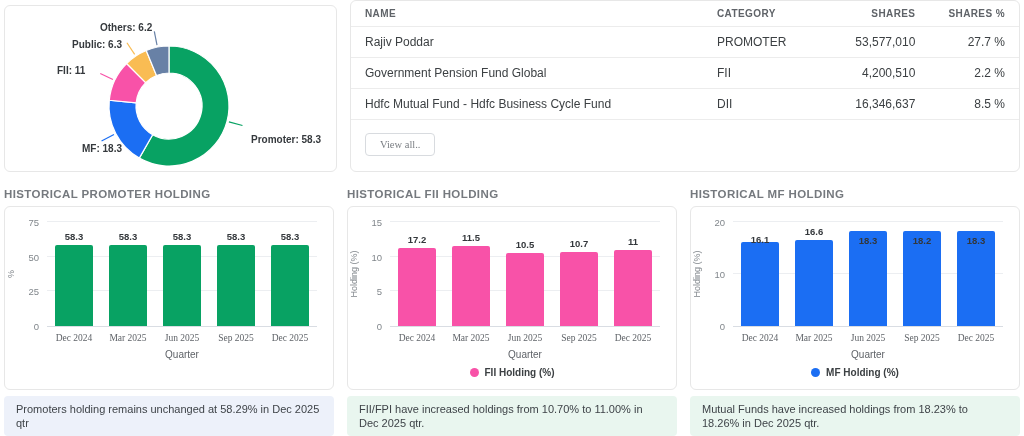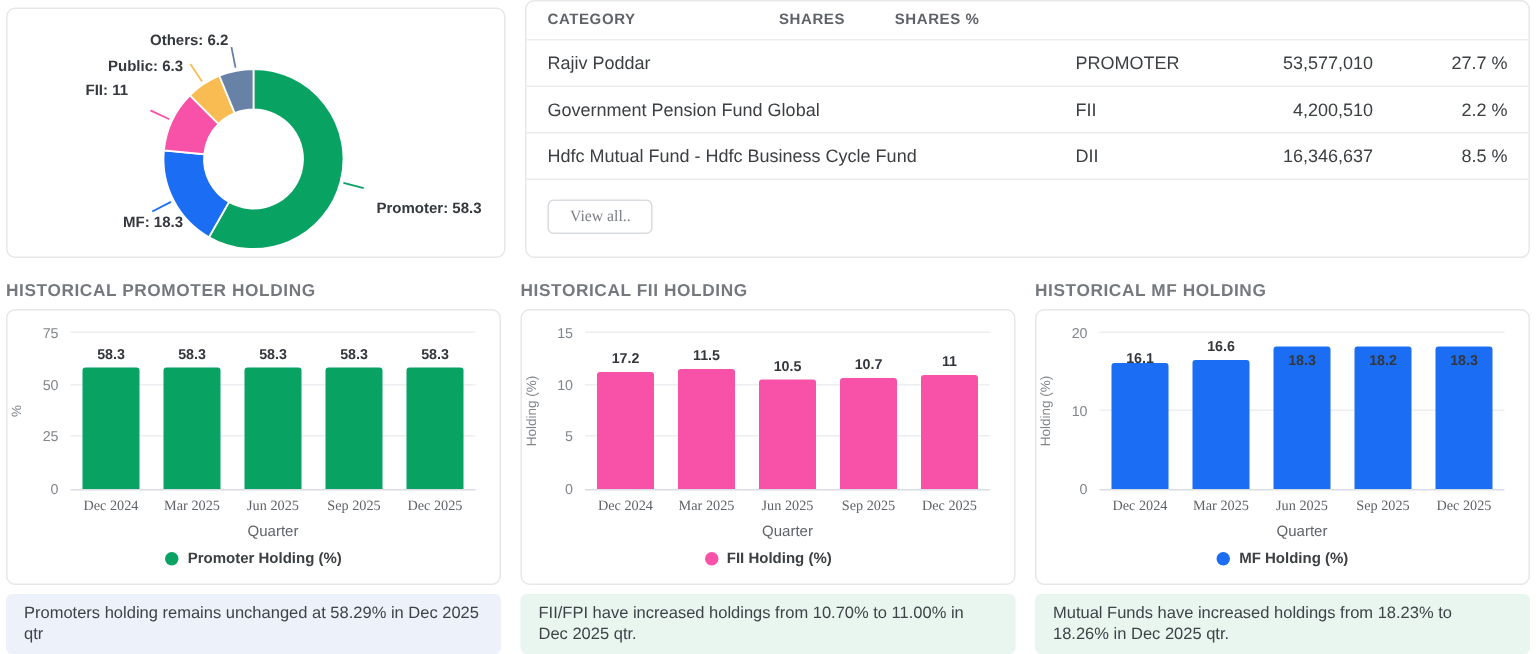--- a/index.html
+++ b/index.html
@@ -17,21 +17,21 @@
     width: 333px; height: 167px; margin-top: 5px;
     border: 1px solid #e7e7e7; border-radius: 6px;
     position: relative; background: #fff; flex: none;
   }
   .donut-label {
     position: absolute; font-size: 10px; font-weight: bold; color: #35393d;
     white-space: nowrap;
   }
   .lbl-others   { left: 95px;  top: 16px; }
   .lbl-public   { left: 67px;  top: 33px; }
-  .lbl-fii      { left: 52px;  top: 49px; }
+  .lbl-fii      { left: 52px;  top: 59px; }
   .lbl-mf       { left: 47px;  top: 137px; padding-left: 30px; }
   .lbl-promoter { left: 246px; top: 128px; }
 
   .holders-card {
     flex: 1; height: 172px;
     border: 1px solid #e7e7e7; border-radius: 6px;
     background: #fff; overflow: hidden;
   }
   .t-row { display: flex; align-items: center; padding: 0 14px; }
   .t-head {
@@ -138,20 +138,21 @@
         </svg>
       <div class="donut-label lbl-others">Others: 6.2</div>
       <div class="donut-label lbl-public">Public: 6.3</div>
       <div class="donut-label lbl-fii">FII: 11</div>
       <div class="donut-label lbl-mf">MF: 18.3</div>
       <div class="donut-label lbl-promoter">Promoter: 58.3</div>
     </div>
 
     <div class="holders-card">
       <div class="t-row t-head">
+        <div class="c-name">NAME</div>
         <div class="c-cat">CATEGORY</div>
         <div class="c-shares">SHARES</div>
         <div class="c-pct">SHARES %</div>
       </div>
       <div class="t-row t-body-row">
         <div class="c-name">Rajiv Poddar</div>
         <div class="c-cat">PROMOTER</div>
         <div class="c-shares">53,577,010</div>
         <div class="c-pct">27.7 %</div>
       </div>
@@ -211,24 +212,20 @@
             </div>
           </div>
         <div class="x-labels">
             <div>Dec 2024</div>
             <div>Mar 2025</div>
             <div>Jun 2025</div>
             <div>Sep 2025</div>
             <div>Dec 2025</div>
           </div>
         <div class="xlabel">Quarter</div>
-        <div class="legend">
-          <span class="legend-dot" style="background: rgb(8, 162, 99);"></span>
-          <span class="legend-text">Promoter Holding (%)</span>
-        </div>
       </div>
       <div class="note" style="background: rgb(237, 241, 250);">Promoters holding remains unchanged at 58.29% in Dec 2025 qtr</div>
     </div>
 
     <div>
       <div class="section-title">HISTORICAL FII HOLDING</div>
       <div class="chart-card">
         <div class="ylabel">Holding (%)</div>
         <div class="y-axis">
             <div class="ytick" style="bottom: -5px;">0</div>

